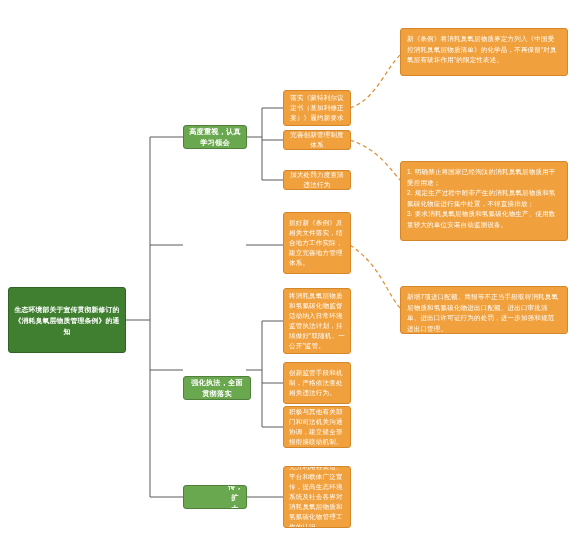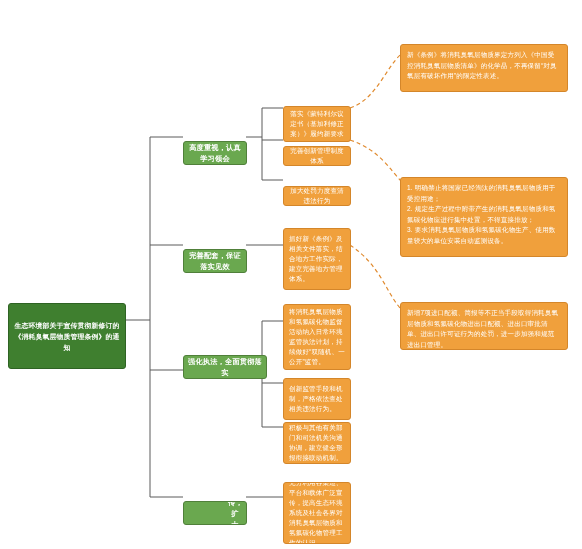--- a/index.html
+++ b/index.html
@@ -19,21 +19,20 @@
     color:#ffffff;
     font-size:6.6px;
     line-height:10px;
     letter-spacing:0.2px;
     display:flex;
     align-items:center;
     justify-content:center;
     text-align:center;
     padding:3px 4px;
     overflow:hidden;
-    margin-top:16px;
   }
   .root{
     background:#3f7f2f;
     border:1px solid #2e6323;
     font-weight:bold;
     font-size:6.8px;
     line-height:11px;
     text-align:center;
   }
   .branch{
@@ -111,28 +110,25 @@
   <div class="node leaf center" style="left:283px;top:90px;width:68px;height:36px;">
     <span class="txt">落实《蒙特利尔议定书（基加利修正案）》履约新要求</span>
   </div>
   <div class="node leaf center" style="left:283px;top:130px;width:68px;height:20px;">
     <span class="txt">完善创新管理制度体系</span>
   </div>
   <div class="node leaf center" style="left:283px;top:170px;width:68px;height:20px;">
     <span class="txt">加大处罚力度查清违法行为</span>
   </div>
 
-  <div class="node branch" style="left:183px;top:233px;width:64px;height:24px;">
-    <span class="txt">完善配套，保证落实见效</span>
-  </div>
   <div class="node leaf" style="left:283px;top:212px;width:68px;height:62px;">
     <span class="txt">抓好新《条例》及相关文件落实，结合地方工作实际，建立完善地方管理体系。</span>
   </div>
 
-  <div class="node branch" style="left:183px;top:339px;width:84px;height:24px;">
+  <div class="node branch" style="left:183px;top:376px;width:68px;height:24px;">
     <span class="txt">强化执法，全面贯彻落实</span>
   </div>
   <div class="node leaf" style="left:283px;top:288px;width:68px;height:66px;">
     <span class="txt">将消耗臭氧层物质和氢氟碳化物监督活动纳入日常环境监管执法计划，持续做好“双随机、一公开”监管。</span>
   </div>
   <div class="node leaf" style="left:283px;top:362px;width:68px;height:42px;">
     <span class="txt">创新监管手段和机制，严格依法查处相关违法行为。</span>
   </div>
   <div class="node leaf" style="left:283px;top:406px;width:68px;height:42px;">
     <span class="txt">积极与其他有关部门和司法机关沟通协调，建立健全形报衔接联动机制。</span>

